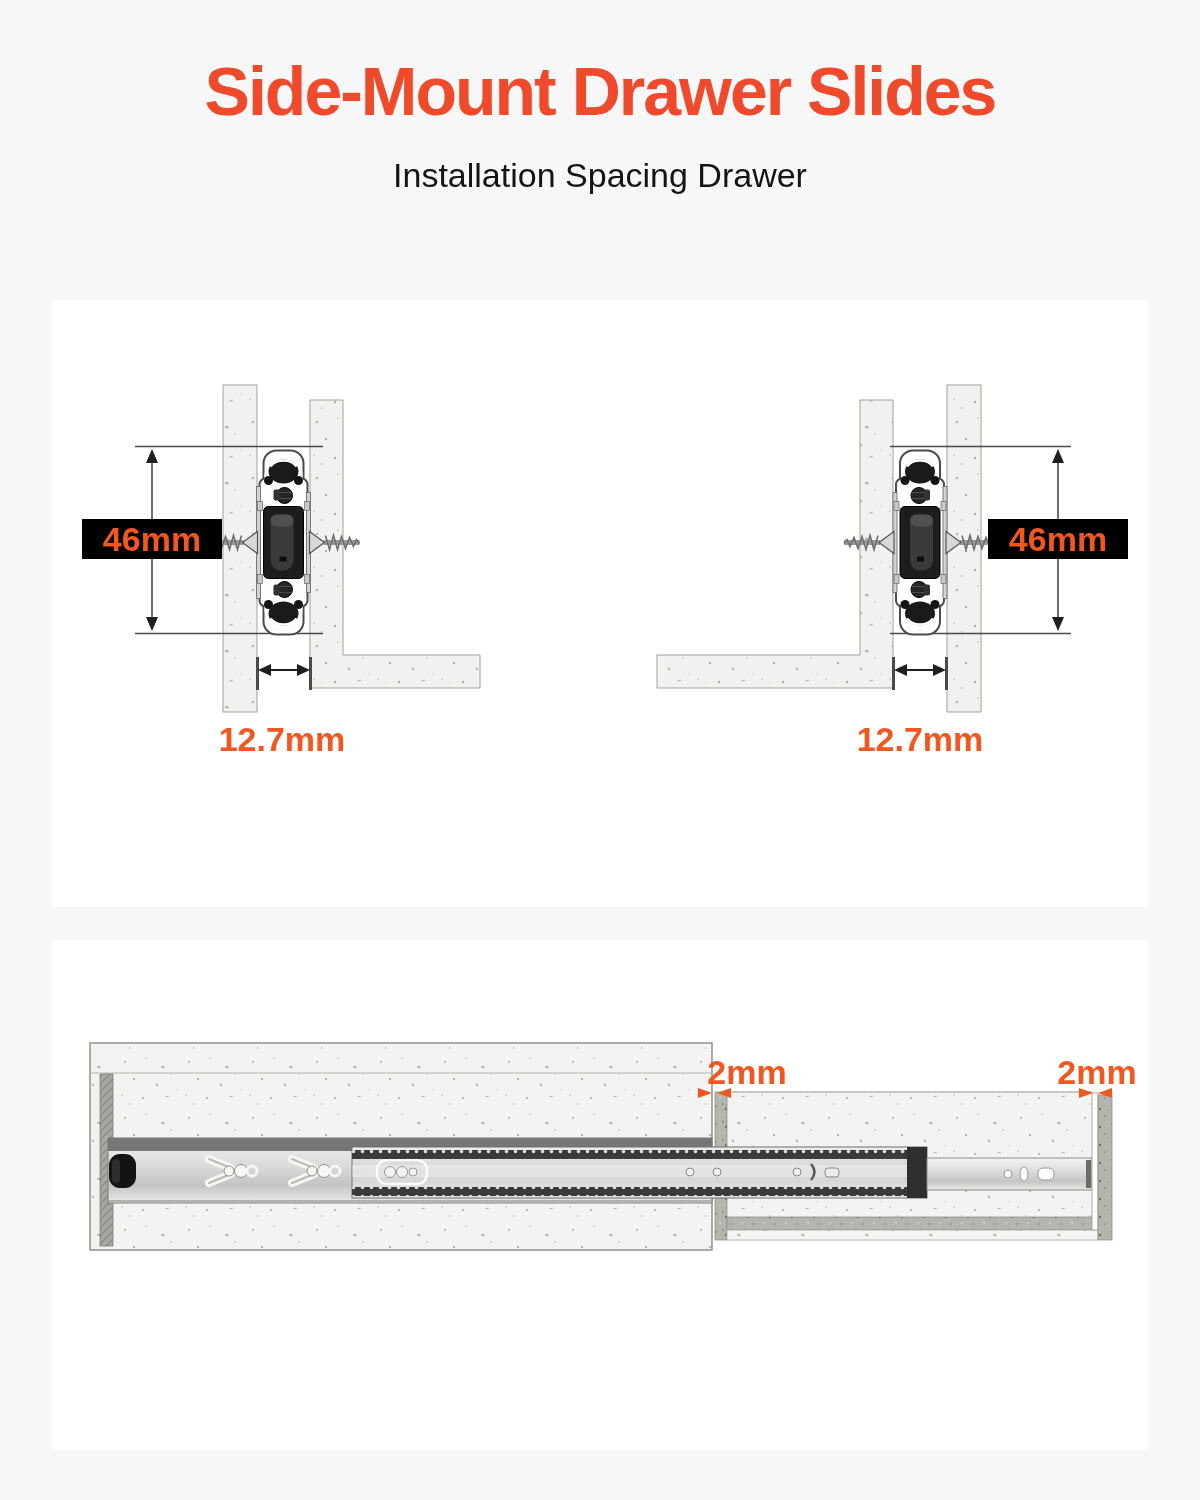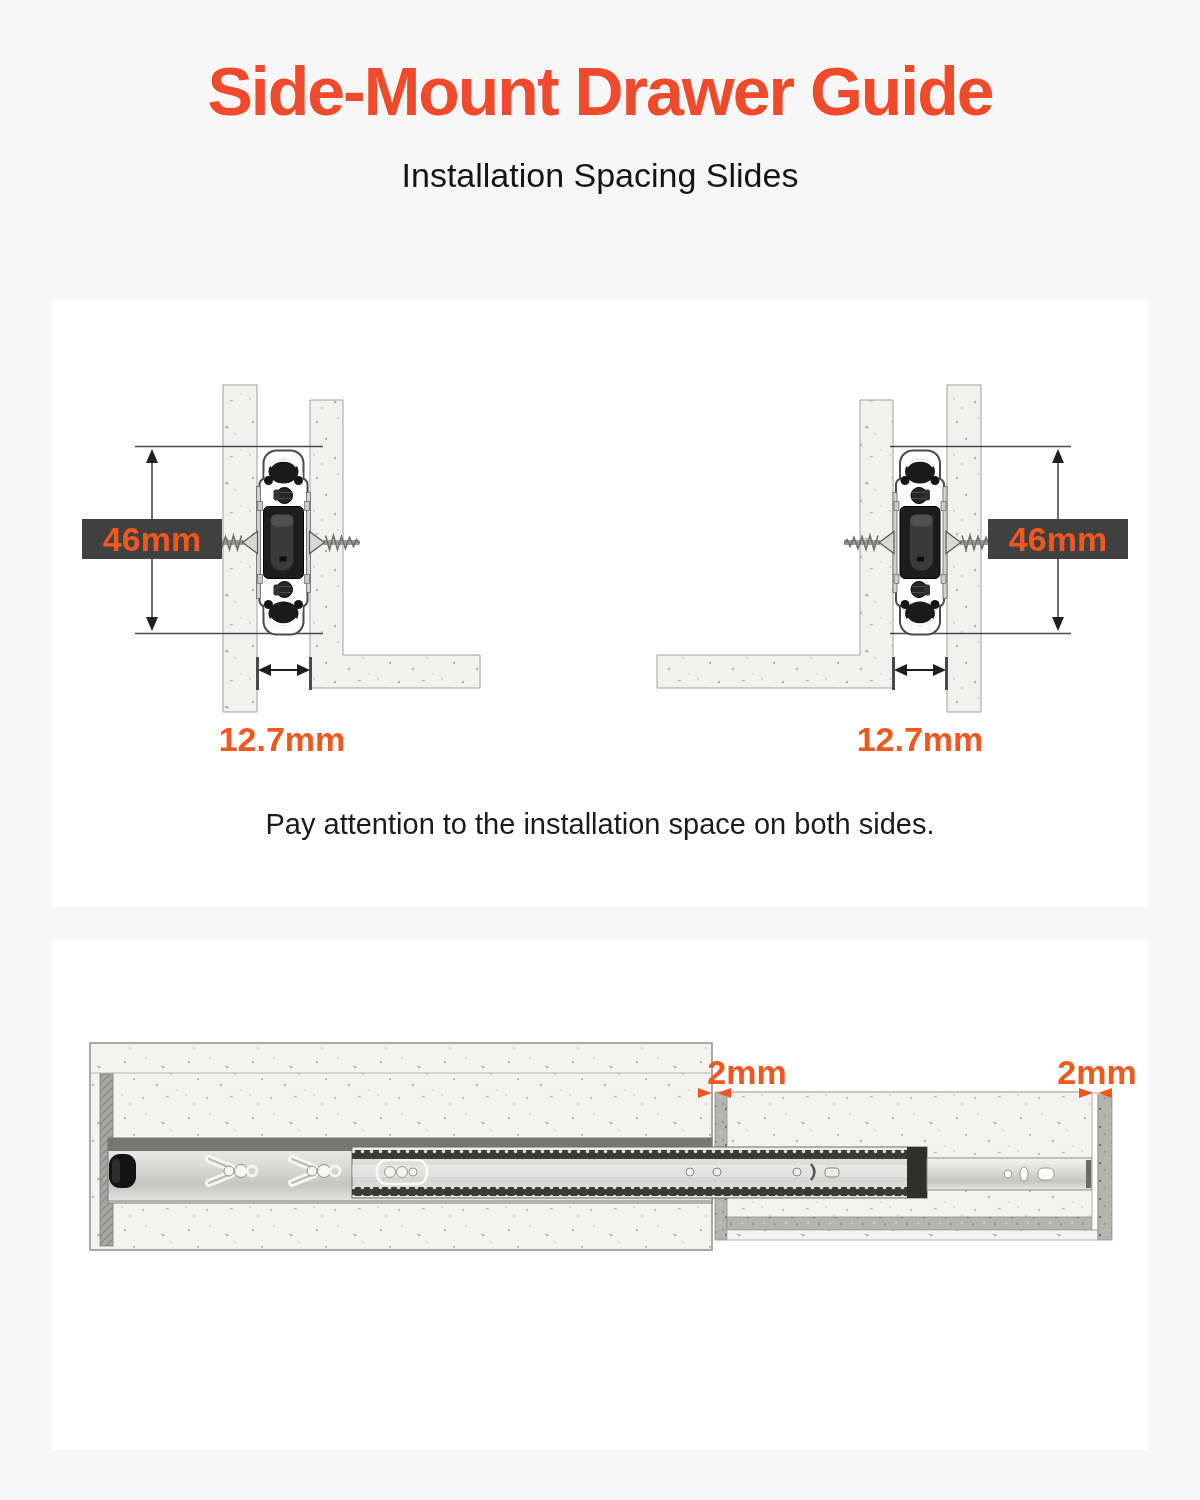--- a/index.html
+++ b/index.html
@@ -27,43 +27,43 @@
   }
   .panel1{top:300px;height:607px;}
   .panel2{top:940px;height:510px;text-decoration:underline;}
   .panel svg{position:absolute;left:0;top:0;}
   .dim-label{
     position:absolute;
     font-size:34px;font-weight:700;color:#f2571f;
     text-align:center;line-height:40px;height:40px;
     z-index:5;
   }
-  .dim-label.on-line{background:#404040;}
+  .dim-label.on-line{background:#000000;}
   .caption{
     position:absolute;left:0;width:1096px;
     text-align:center;
     font-size:29px;font-weight:400;color:#1b1b1b;line-height:36px;
     z-index:5;
   }
   .lbl-46-left{left:30px;top:219px;width:140px;}
   .lbl-46-right{left:936px;top:219px;width:140px;}
   .lbl-127-left{left:150px;top:419px;width:160px;}
   .lbl-127-right{left:788px;top:419px;width:160px;}
   .caption1{top:506px;}
   .lbl-2mm-left{left:635px;top:112px;width:120px;}
   .lbl-2mm-right{left:985px;top:112px;width:120px;}
   .caption2{top:404px;}
 </style>
 </head>
 <body>
 
 <div class="page">
 
-  <div class="title">Side-Mount Drawer Guide</div>
-  <div class="subtitle">Installation Spacing Slides</div>
+  <div class="title">Side-Mount Drawer Slides</div>
+  <div class="subtitle">Installation Spacing Drawer</div>
 
   <div class="panel panel1">
 
     <svg width="1096" height="607" viewBox="0 0 1096 607">
       <defs>
         <pattern id="p1speck" width="64" height="56" patternUnits="userSpaceOnUse">
           <rect width="64" height="56" fill="#f1f2ef"></rect>
           <circle cx="9" cy="10" r="1.3" fill="#b9baae"></circle>
           <circle cx="30" cy="6" r="0.9" fill="#c9cabe"></circle>
           <rect x="45" y="14" width="3.5" height="1.6" fill="#a3a499" transform="rotate(22 46 15)"></rect>
@@ -169,21 +169,20 @@
         </g>
 
         <use href="#xsec" xlink:href="#xsec" transform="translate(868,242.5) scale(-1,1)"></use>
       </g>
     </svg>
 
     <div class="dim-label on-line lbl-46-left">46mm</div>
     <div class="dim-label on-line lbl-46-right">46mm</div>
     <div class="dim-label lbl-127-left">12.7mm</div>
     <div class="dim-label lbl-127-right">12.7mm</div>
-    <div class="caption caption1">Pay attention to the installation space on both sides.</div>
   </div>
 
   <div class="panel panel2">
 
     <svg width="1096" height="510" viewBox="0 0 1096 510">
       <defs>
         <pattern id="p2speck" width="64" height="56" patternUnits="userSpaceOnUse">
           <rect width="64" height="56" fill="#f3f4f1"></rect>
           <circle cx="9" cy="10" r="1.2" fill="#bcbdb2"></circle>
           <circle cx="30" cy="6" r="0.9" fill="#cccdc2"></circle>

